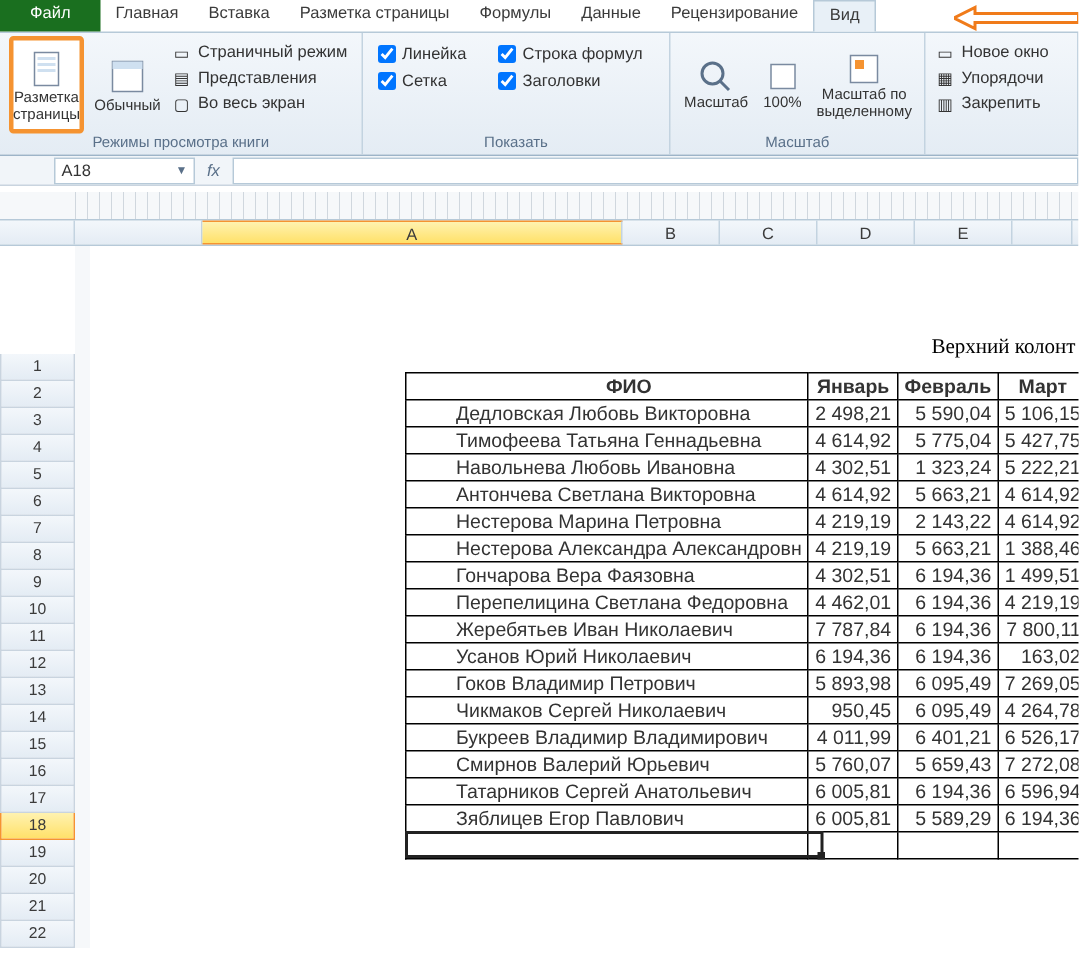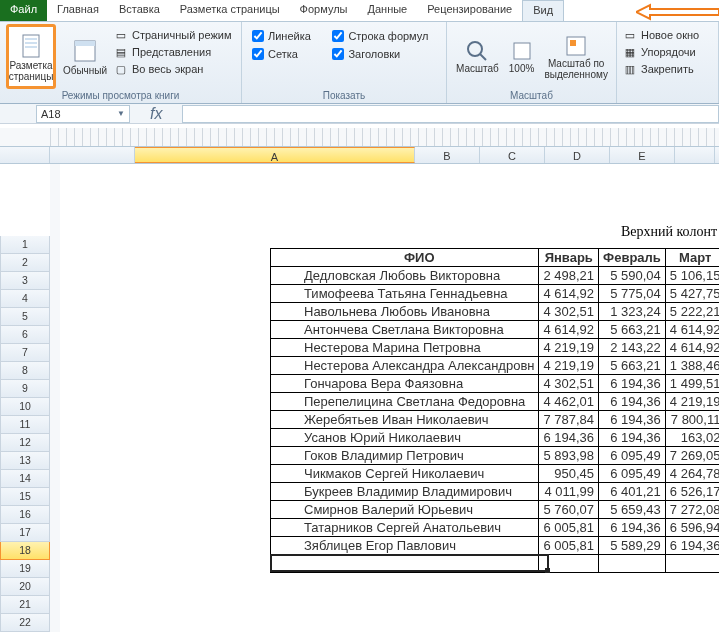--- a/index.html
+++ b/index.html
@@ -1,21 +1,21 @@
 <!DOCTYPE html>
 <html><head>
 <meta charset="utf-8">
 <style>
   * { margin: 0; padding: 0; box-sizing: border-box; font-family: "Segoe UI", Tahoma, sans-serif; }
   body { background: #fff; width: 719px; height: 641px; overflow: hidden; position: relative; font-size: 11px; color: #333; }
 
   
   .tabs { display: flex; height: 22px; background: #fff; border-bottom: 1px solid #b6c9d8; }
   .tab { padding: 3px 10px 0; font-size: 11px; color: #3b3b3b; cursor: pointer; }
-  .tab.file { background: #1a6f1f; color: #fff; padding: 3px 10px; text-align: right; }
+  .tab.file { background: #1a6f1f; color: #fff; padding: 3px 20px; text-align: right; }
   .tab.active { background: #e8f0f7; border: 1px solid #b6c9d8; border-bottom: none; }
 
   .arrow-pointer { position: absolute; top: 3px; left: 636px; pointer-events: none; }
 
   
   .ribbon { height: 82px; background: linear-gradient(#f3f7fb,#e4ecf4); border-bottom: 1px solid #9db4c8; display: flex; }
   .group { border-right: 1px solid #c3d3e0; padding: 2px 6px 0; display: flex; flex-direction: column; justify-content: space-between; }
   .group-title { text-align: center; font-size: 10px; color: #5a7089; padding: 1px 0 2px; }
   .group-body { display: flex; gap: 4px; flex: 1; }
 
@@ -27,21 +27,21 @@
   .small-item .ic { width: 14px; height: 14px; display: inline-flex; align-items: center; justify-content: center; }
 
   .check-grid { display: grid; grid-template-columns: auto auto; gap: 6px 14px; padding: 6px 4px; font-size: 11px; }
   .chk { display: flex; gap: 4px; }
   .chk input { width: 12px; height: 12px; }
 
   
   .fbar { height: 20px; display: flex; align-items: center; border-bottom: 1px solid #c9d4df; background: #f1f5f9; }
   .name-box { width: 94px; margin-left: 36px; height: 18px; border: 1px solid #b6c9d8; background: #fff; padding: 0 4px; font-size: 11px; display: flex; align-items: center; justify-content: space-between; }
   .name-box .dd { font-size: 8px; color: #5a7089; }
-  .fx { margin: 0 20px; font-style: italic; color: #5a7089; font-size: 16px; }
+  .fx { margin: 0 8px; font-style: italic; color: #5a7089; font-size: 11px; }
   .formula-input { flex: 1; height: 18px; border: 1px solid #b6c9d8; background: #fff; }
 
   
   .hruler { height: 18px; background: #f6f8fa; display: flex; position: relative; margin-top: 4px; }
   .hruler .corner { width: 50px; }
   .hruler .ticks { flex: 1; background: repeating-linear-gradient(to right, #d0d7de 0 1px, transparent 1px 8px); }
 
   
   .colheads { display: flex; height: 18px; background: linear-gradient(#f3f7fb,#e4ecf4); border-bottom: 1px solid #b6c9d8; border-top: 1px solid #b6c9d8; }
   .colheads .corner { width: 50px; border-right: 1px solid #c3d3e0; }

